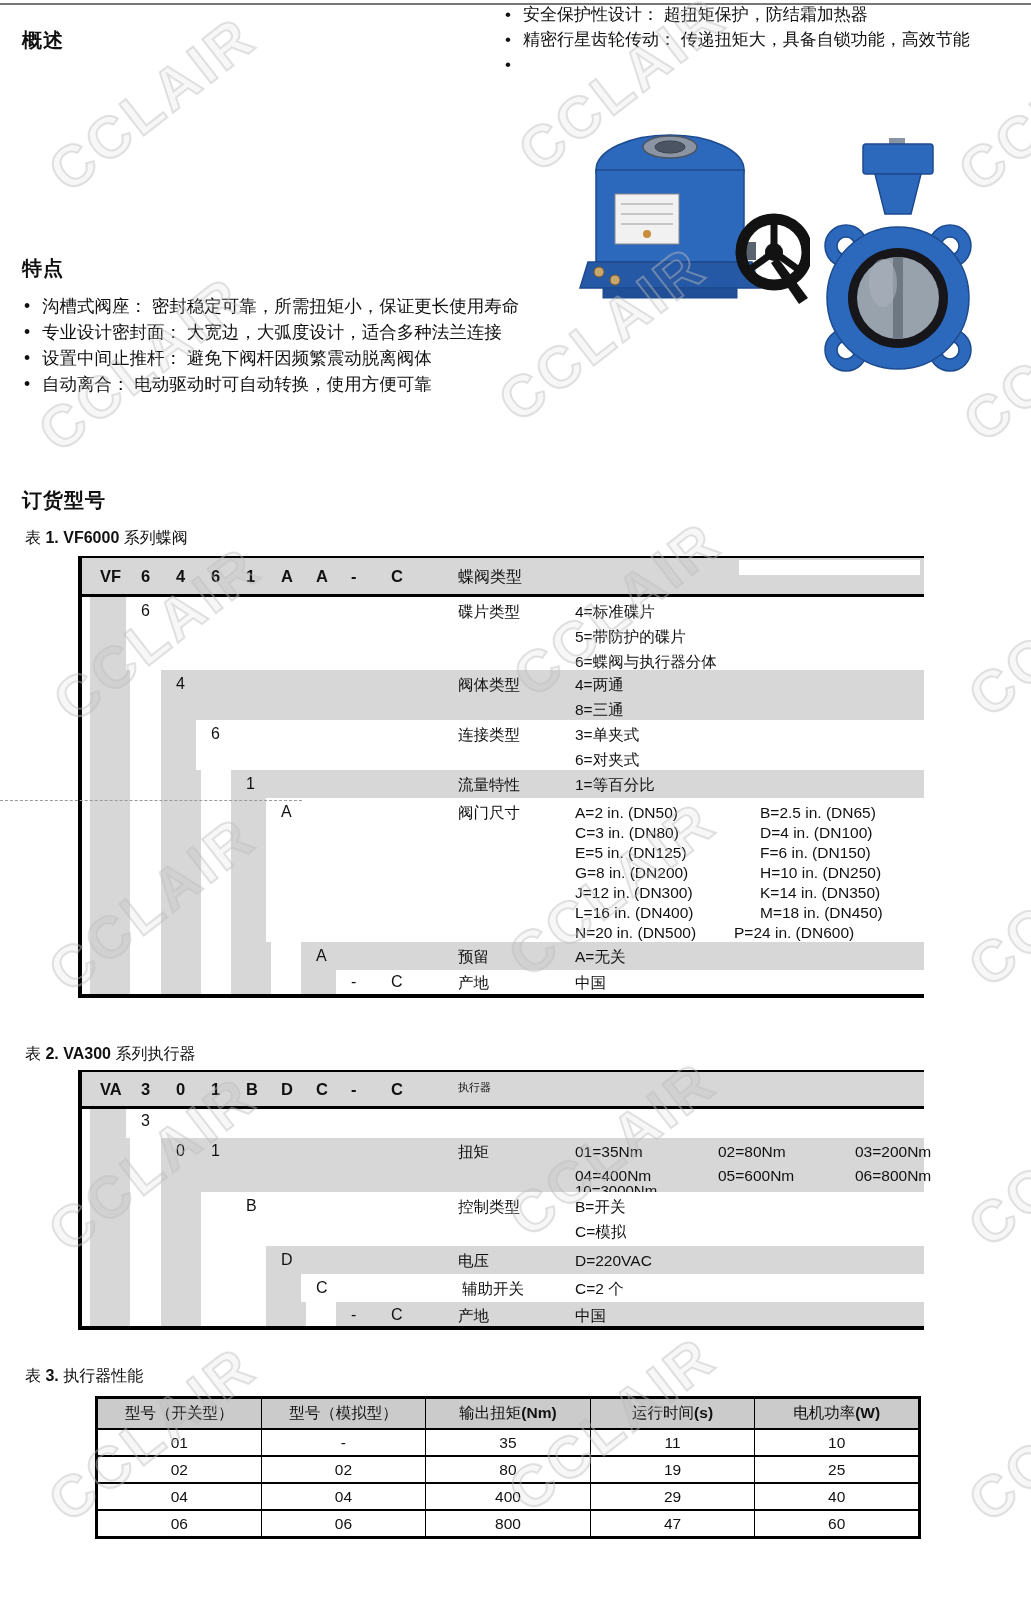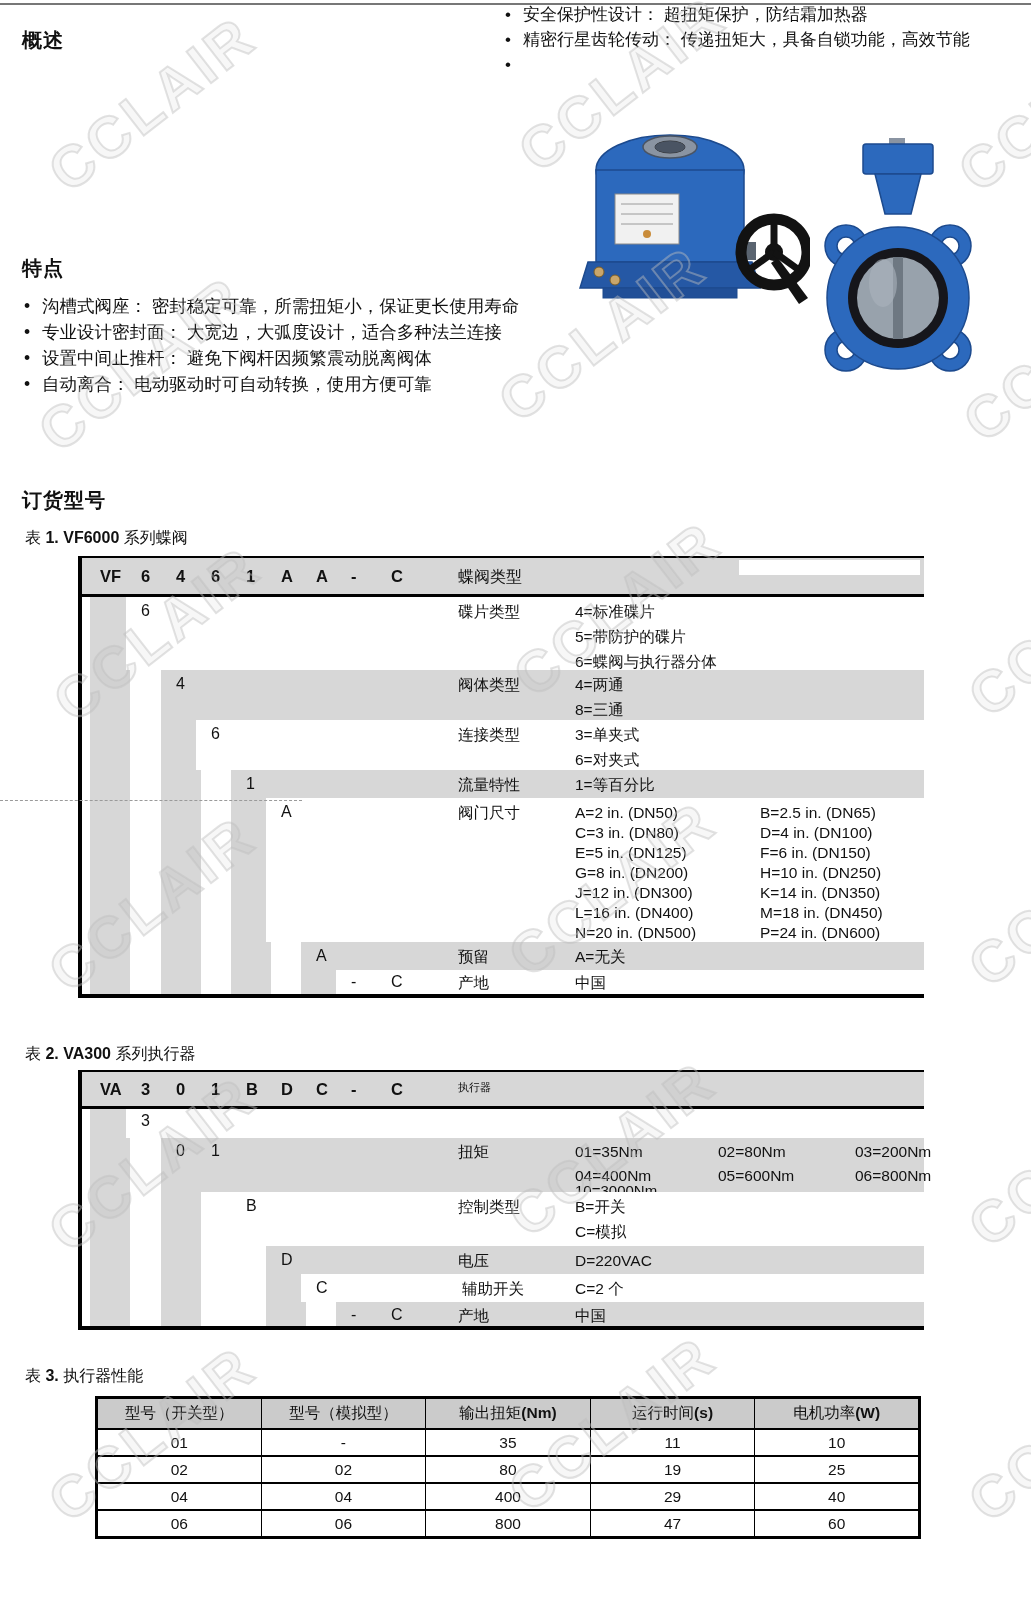--- a/index.html
+++ b/index.html
@@ -185,21 +185,21 @@
     <div class="t val" style="left:493px;top:307px">G=8 in. (DN200)</div>
     <div class="t val" style="left:493px;top:327px">J=12 in. (DN300)</div>
     <div class="t val" style="left:493px;top:347px">L=16 in. (DN400)</div>
     <div class="t val" style="left:493px;top:367px">N=20 in. (DN500)</div>
     <div class="t val" style="left:678px;top:247px">B=2.5 in. (DN65)</div>
     <div class="t val" style="left:678px;top:267px">D=4 in. (DN100)</div>
     <div class="t val" style="left:678px;top:287px">F=6 in. (DN150)</div>
     <div class="t val" style="left:678px;top:307px">H=10 in. (DN250)</div>
     <div class="t val" style="left:678px;top:327px">K=14 in. (DN350)</div>
     <div class="t val" style="left:678px;top:347px">M=18 in. (DN450)</div>
-    <div class="t val" style="left:678px;top:367px">P=24 in. (DN600)</div>
+    <div class="t val" style="left:652px;top:367px">P=24 in. (DN600)</div>
 
     <div class="t code" style="left:234px;top:390px">A</div>
     <div class="t lbl" style="left:376px;top:391px">预留</div>
     <div class="t val" style="left:493px;top:391px">A=无关</div>
 
     <div class="t code" style="left:269px;top:416px">-</div>
     <div class="t code" style="left:309px;top:416px">C</div>
     <div class="t lbl" style="left:376px;top:417px">产地</div>
     <div class="t val" style="left:493px;top:417px">中国</div>
   </div>

